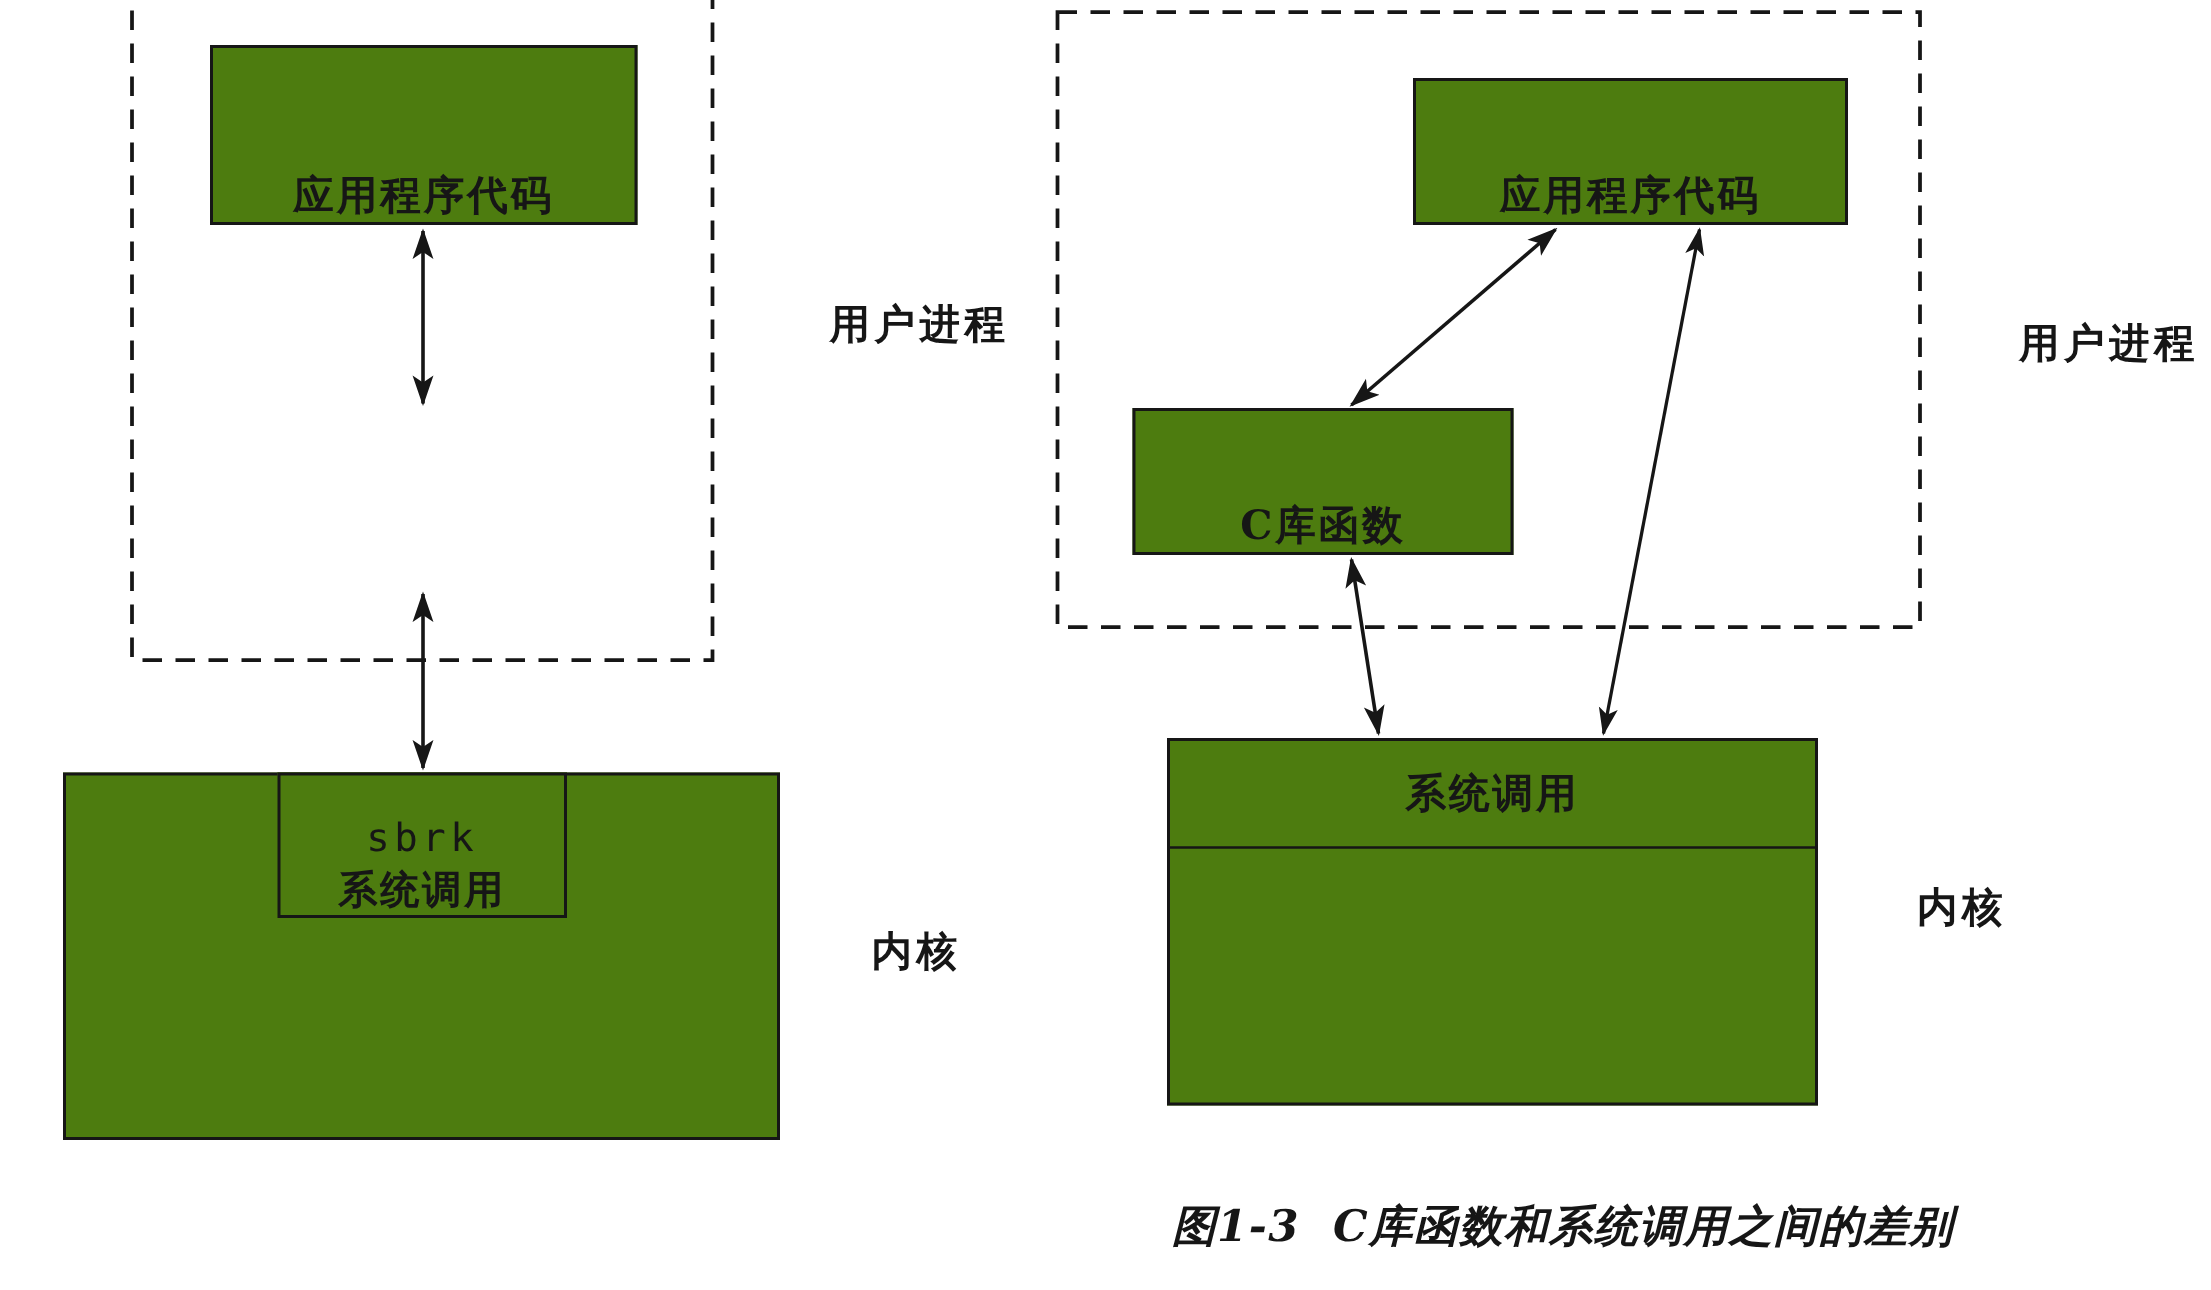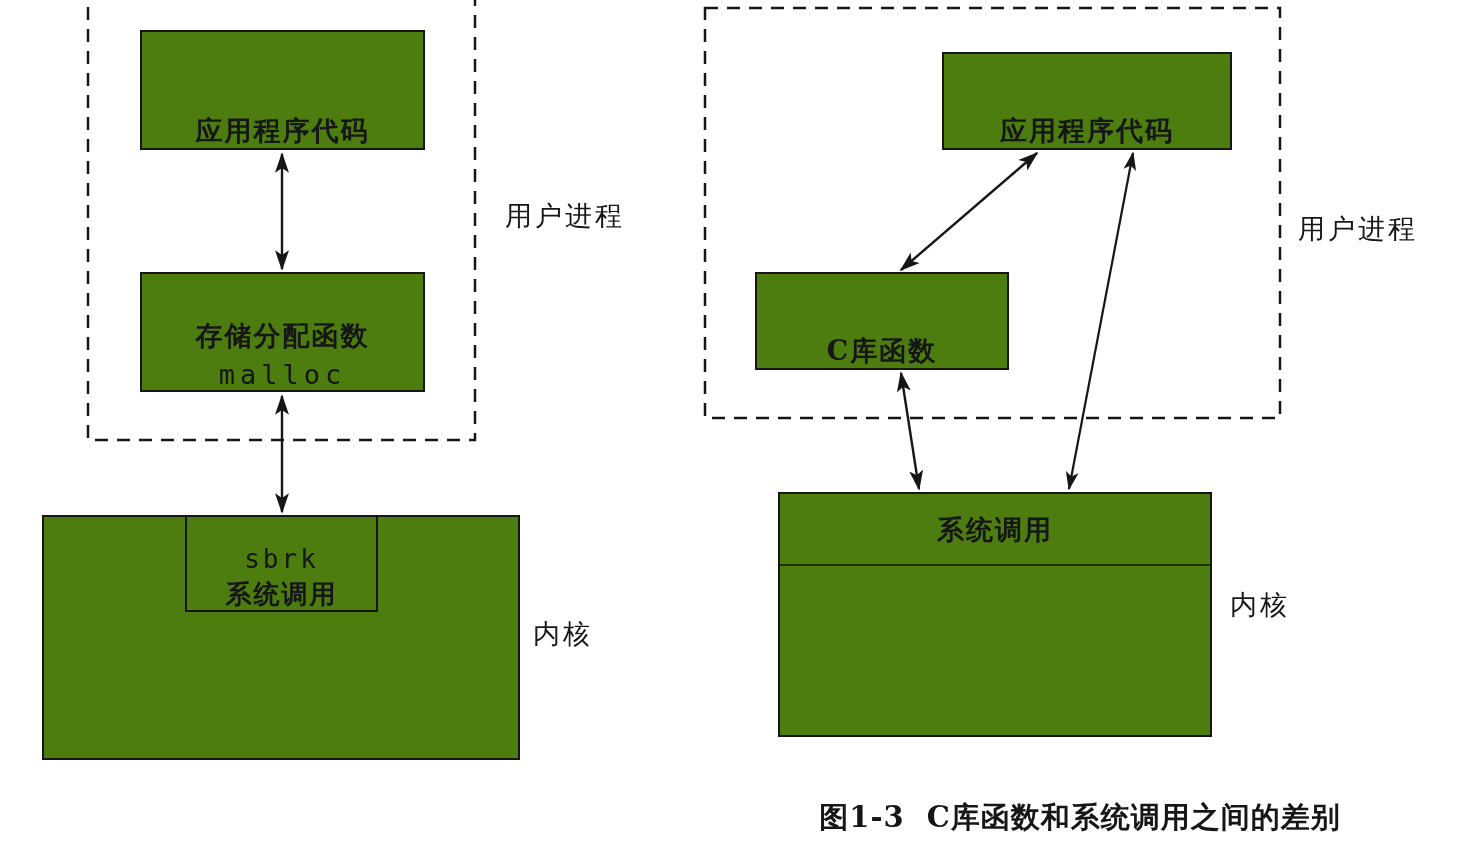--- a/index.html
+++ b/index.html
@@ -32,25 +32,26 @@
   }
   .mono{
     font-family:"DejaVu Sans Mono", monospace;
     font-weight:500;
     font-size:27px;
     letter-spacing:5px;
   }
   .sidelabel{
     position:absolute;
     font-family:"DejaVu Serif", serif;
-    font-weight:400;
+    font-weight:700;
     font-size:27px;
     letter-spacing:3px;
     z-index:3;
     white-space:nowrap;
+    margin-left:48px;
   }
   .caption{
     position:absolute;
     font-weight:700;
     font-size:29px;
     letter-spacing:1px;
     text-align:center;
     z-index:3;
     white-space:nowrap;
   }
@@ -76,24 +77,20 @@
 </style>
 </head>
 <body>
 
 <div id="canvas">
 
   <div class="box" style="left:140px;top:30px;width:285px;height:120px;">
     <div class="cjk">应用程序代码</div>
   </div>
 
-  <div class="box" style="left:140px;top:272px;width:285px;height:120px;">
-    <div class="cjk">存储分配函数</div>
-    <div class="mono" style="margin-top:6px;">malloc</div>
-  </div>
 
   <div class="box" style="left:42px;top:515px;width:478px;height:245px;"></div>
 
   <div class="box" style="left:185px;top:515px;width:193px;height:97px;">
     <div class="mono" style="font-size:26px;letter-spacing:3px;">sbrk</div>
     <div class="cjk" style="margin-top:4px;font-size:26px;">系统调用</div>
   </div>
 
   <div class="sidelabel" style="left:505px;top:198px;">用户进程</div>
 
@@ -111,21 +108,21 @@
   <div class="box" style="left:778px;top:492px;width:434px;height:245px;">
     <div class="kernel-band">
       <div class="cjk">系统调用</div>
     </div>
   </div>
 
   <div class="sidelabel" style="left:1298px;top:211px;">用户进程</div>
 
   <div class="sidelabel" style="left:1230px;top:587px;">内核</div>
 
-  <div class="caption" style="left:790px;top:798px;width:580px;">
+  <div class="caption" style="left:752px;top:798px;width:580px;font-style:italic;">
     <span class="prefix">图1-3</span><span>C库函数和系统调用之间的差别</span>
   </div>
 
   <svg id="overlay" viewBox="0 0 1474 860" xmlns="http://www.w3.org/2000/svg">
     <defs>
       <marker id="ah" viewBox="0 0 12 9" refX="11" refY="4.5" markerWidth="8.5" markerHeight="6.5" orient="auto-start-reverse" markerUnits="strokeWidth">
         <path d="M0,0.4 L12,4.5 L0,8.6 L2.8,4.5 z" fill="#161616"></path>
       </marker>
     </defs>
 

